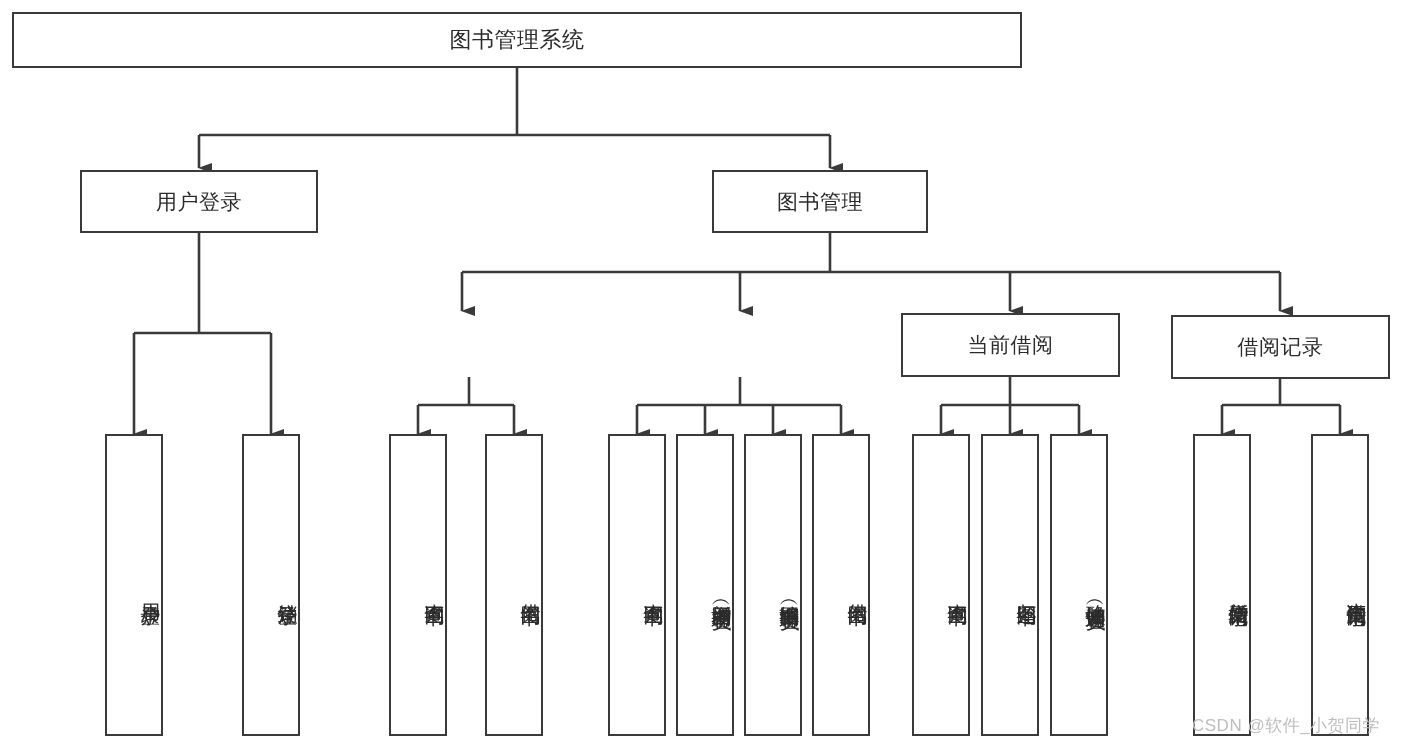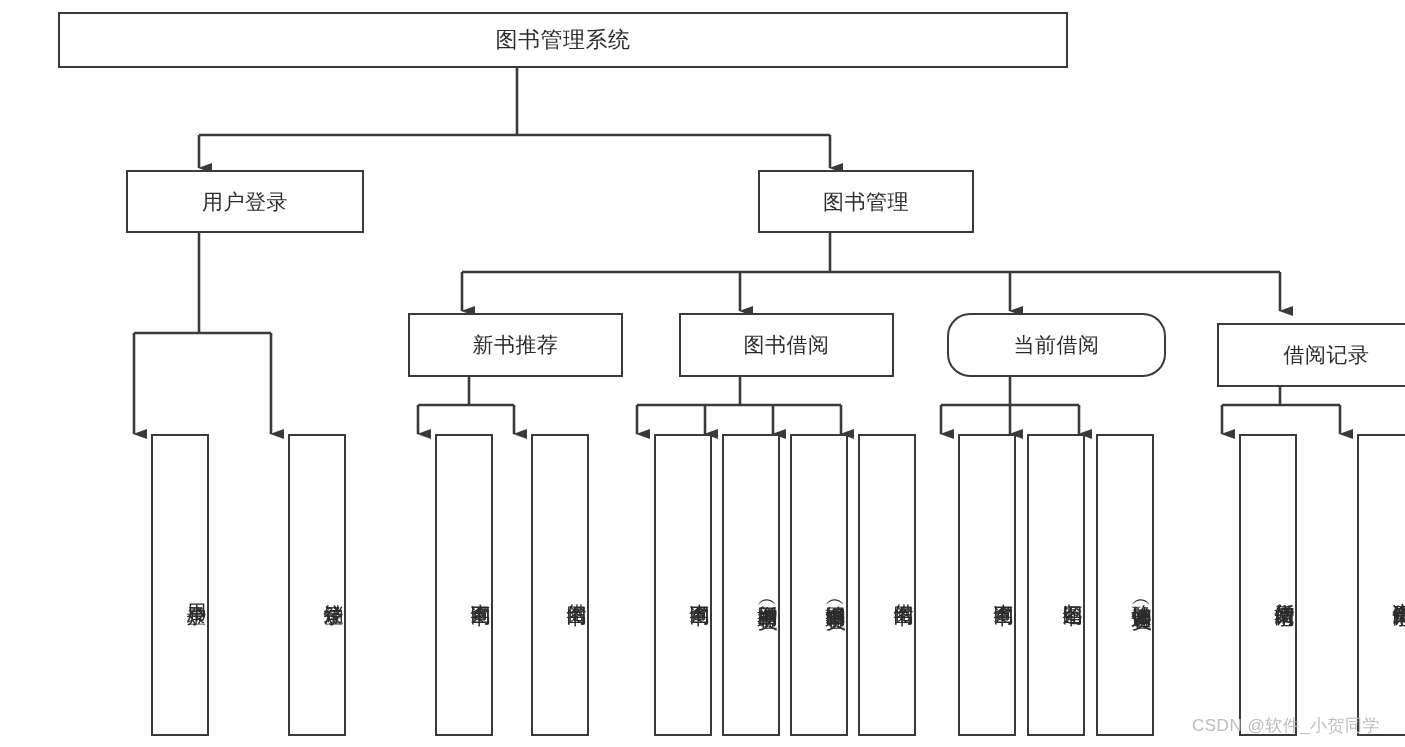--- a/index.html
+++ b/index.html
@@ -13,21 +13,20 @@
   .node{
     position:absolute;
     box-sizing:border-box;
     background:#ffffff;
     border:2px solid #3a3a3a;
     display:flex;
     align-items:center;
     justify-content:center;
     color:#2b2b2b;
     letter-spacing:0.5px;
-    margin-left:46px;
   }
   .node.h{
     font-size:21px;
   }
   .node.root{font-size:22px;}
   .node.v{
     writing-mode:vertical-rl;
     text-orientation:upright;
     font-size:20px;
     padding-top:10px;
@@ -104,24 +103,22 @@
     </g>
   </svg>
 
   <div class="nodes">
 
     <div class="node h root" style="left:12px;top:12px;width:1010px;height:56px;">图书管理系统</div>
 
     <div class="node h" style="left:80px;top:170px;width:238px;height:63px;">用户登录</div>
     <div class="node h" style="left:712px;top:170px;width:216px;height:63px;">图书管理</div>
 
-    <div class="node h" style="left:362px;top:313px;width:215px;height:64px;">新书推荐</div>
-    <div class="node h" style="left:633px;top:313px;width:215px;height:64px;">图书借阅</div>
-    <div class="node h" style="left:901px;top:313px;width:219px;height:64px;border-radius:23px;">当前借阅</div>
-    <div class="node h" style="left:1171px;top:323px;width:219px;height:64px;">借阅记录</div>
+    <div class="node h" style="left:901px;top:313px;width:219px;height:64px;">当前借阅</div>
+    <div class="node h" style="left:1171px;top:315px;width:219px;height:64px;">借阅记录</div>
 
     <div class="node v" style="left:105px;top:434px;width:58px;height:302px;">用户登录</div>
     <div class="node v" style="left:242px;top:434px;width:58px;height:302px;">注销登录</div>
 
     <div class="node v" style="left:389px;top:434px;width:58px;height:302px;">查询图书</div>
     <div class="node v" style="left:485px;top:434px;width:58px;height:302px;">借阅图书</div>
 
     <div class="node v" style="left:608px;top:434px;width:58px;height:302px;">查询图书</div>
     <div class="node v tall" style="left:676px;top:434px;width:58px;height:302px;">新增图书（管理员）</div>
     <div class="node v tall" style="left:744px;top:434px;width:58px;height:302px;">编辑图书（管理员）</div>

